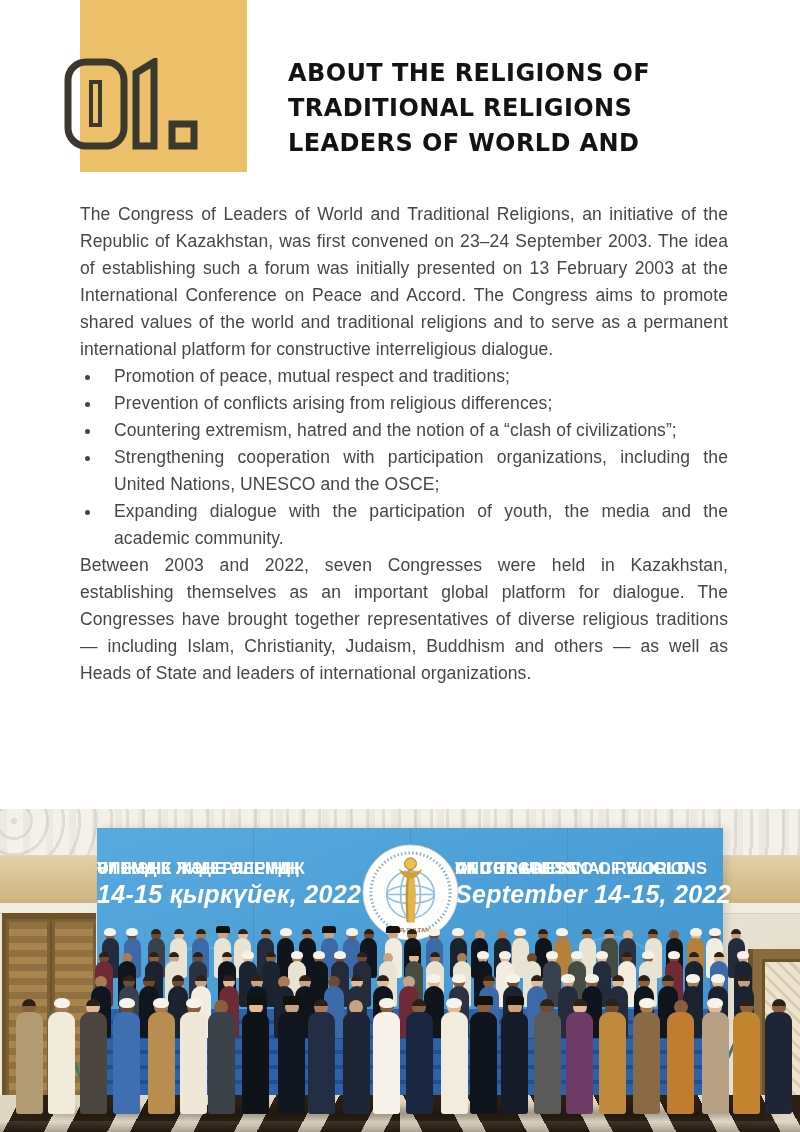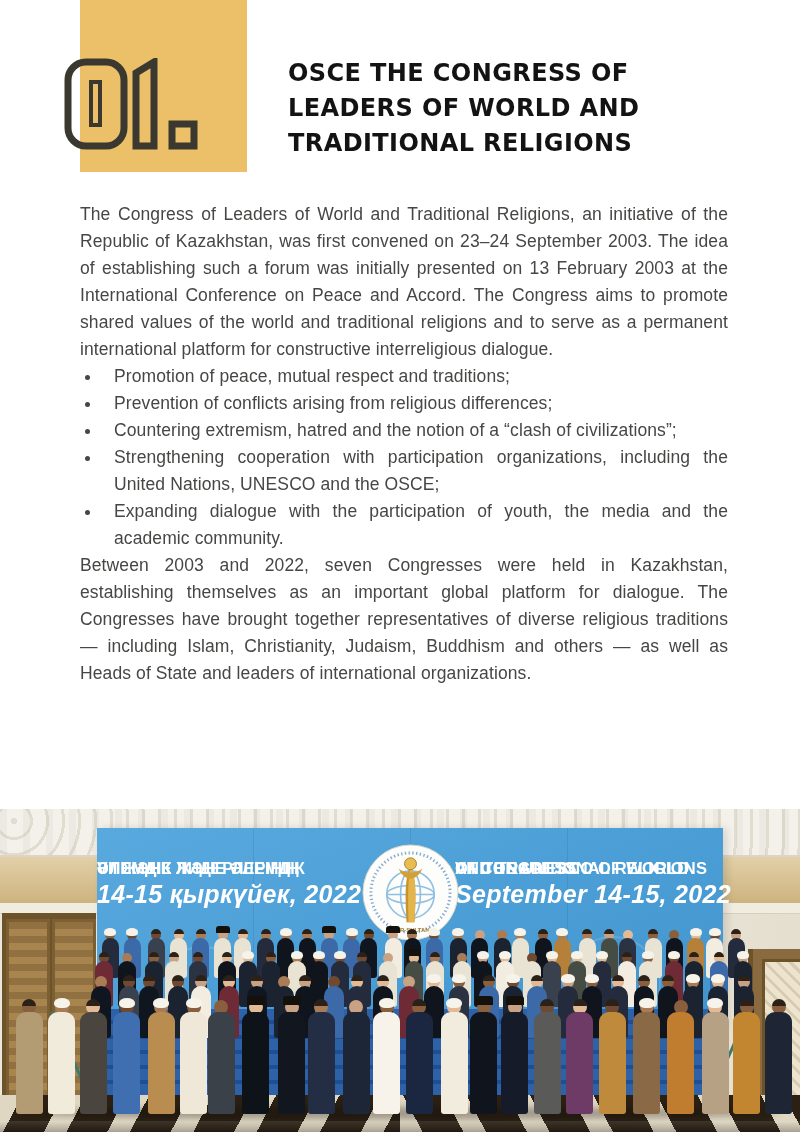--- a/index.html
+++ b/index.html
@@ -68,23 +68,23 @@
 
   <div class="numbox" style="background: rgb(236, 192, 105);"></div>
   <svg class="numsvg" viewBox="0 0 136 92" role="img" aria-label="01.">
     <rect x="4" y="4" width="56" height="84" rx="18" fill="none" stroke="#3a382f" stroke-width="7"></rect>
     <rect x="27" y="24" width="9" height="43" fill="none" stroke="#3a382f" stroke-width="4"></rect>
     <polygon points="72,15 90,4 90,88 72,88" fill="none" stroke="#3a382f" stroke-width="7"></polygon>
     <rect x="108" y="66" width="22" height="22" fill="none" stroke="#3a382f" stroke-width="7"></rect>
   </svg>
 
   <div class="title" style="color: rgb(19, 19, 19);">
-    <div>OSCE THE CONGRESS OF</div>
+    <div>ABOUT THE RELIGIONS OF</div>
+    <div>TRADITIONAL RELIGIONS</div>
     <div>LEADERS OF WORLD AND</div>
-    <div>TRADITIONAL RELIGIONS</div>
   </div>
 
   <div class="body" style="color: rgb(71, 70, 68);">
     <p>The Congress of Leaders of World and Traditional Religions, an initiative of the Republic of Kazakhstan, was first convened on 23–24 September 2003. The idea of establishing such a forum was initially presented on 13 February 2003 at the International Conference on Peace and Accord. The Congress aims to promote shared values of the world and traditional religions and to serve as a permanent international platform for constructive interreligious dialogue.</p>
     <ul>
       <li>Promotion of peace, mutual respect and traditions;</li>
       <li>Prevention of conflicts arising from religious differences;</li>
       <li>Countering extremism, hatred and the notion of a “clash of civilizations”;</li>
       <li>Strengthening cooperation with participation organizations, including the United Nations, UNESCO and the OSCE;</li>
       <li>Expanding dialogue with the participation of youth, the media and the academic community.</li>

